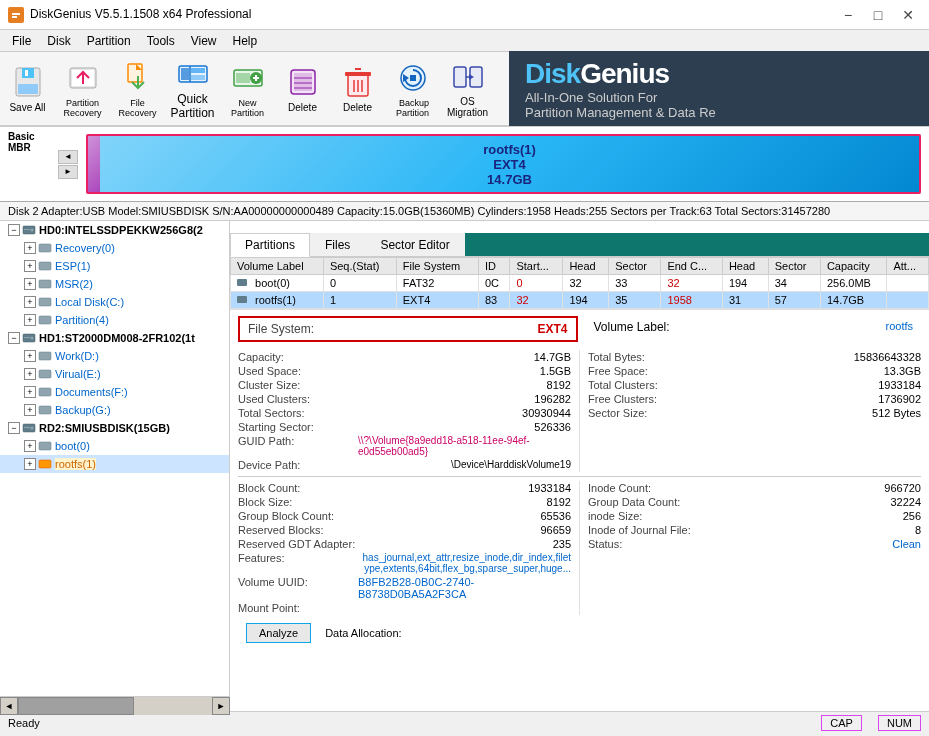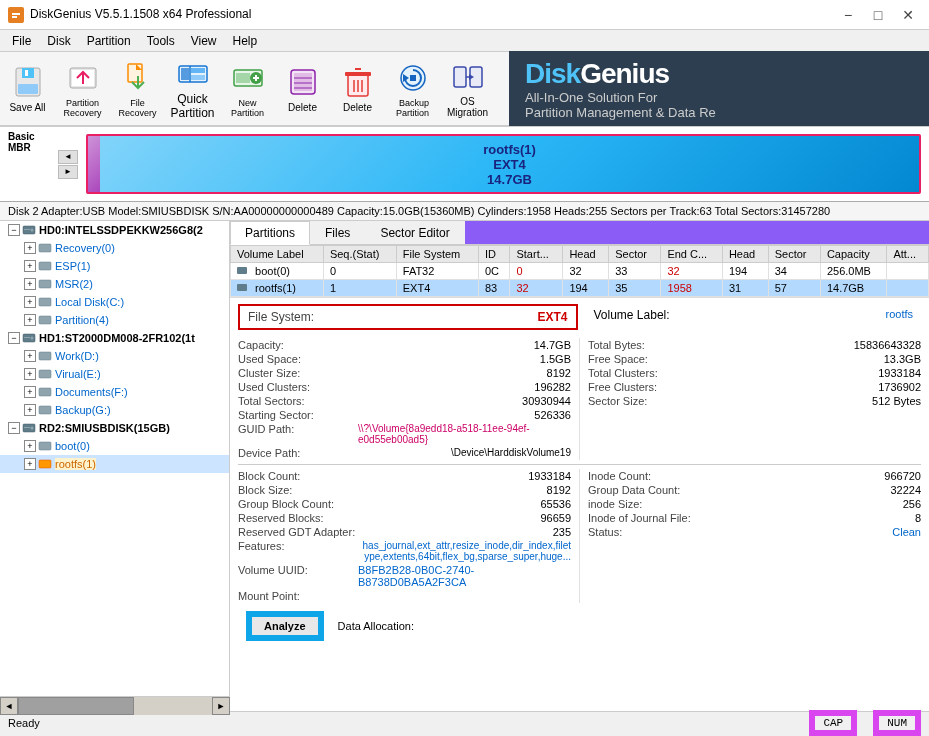--- a/index.html
+++ b/index.html
@@ -44,46 +44,46 @@
     .tree-item { display: flex; align-items: center; padding: 2px 4px; cursor: pointer; white-space: nowrap; }
     .tree-item.selected { background: #cce4ff; }
     .tree-item .indent { display: inline-block; }
     .tree-expand { width: 12px; height: 12px; border: 1px solid #888; display: inline-flex; align-items: center; justify-content: center; font-size: 9px; margin-right: 2px; cursor: pointer; background: #fff; }
     .partition-label { color: #0066cc; font-size: 11px; }
 
     
     .right-panel { flex: 1; background: #fff; display: flex; flex-direction: column; overflow: hidden; }
     
     
-    .tab-bar { display: flex; border-bottom: 1px solid #ccc; background: #8b5cf6; }
+    .tab-bar { display: flex; border-bottom: 1px solid #ccc; background: #0f766e; margin-top: 12px; }
     .tab { padding: 4px 14px; cursor: pointer; border: 1px solid transparent; border-bottom: none; font-size: 12px; background: #f0f0f0; }
     .tab.active { background: #fff; border: 1px solid #ccc; border-bottom: 1px solid #fff; margin-bottom: -1px; }
 
     
     .partitions-table { width: 100%; border-collapse: collapse; font-size: 11px; }
     .partitions-table th { background: #e8e8e8; border: 1px solid #ccc; padding: 2px 6px; text-align: left; font-weight: normal; cursor: pointer; white-space: nowrap; }
     .partitions-table td { border: 1px solid #e0e0e0; padding: 2px 6px; white-space: nowrap; }
     .partitions-table tr:nth-child(even) { background: #f9f9f9; }
     .partitions-table tr.selected { background: #b3d9ff; }
     .red-val { color: #cc0000; }
     .fs-box { border: 2px solid #cc0000; padding: 4px 8px; margin-bottom: 4px; display: flex; justify-content: space-between; }
     .fs-box .label { color: #444; }
     .fs-box .value { color: #cc0000; font-weight: bold; }
     .info-row { display: flex; justify-content: space-between; padding: 1px 0; font-size: 11px; }
     .info-row .lbl { color: #444; min-width: 120px; }
     .info-row .val { color: #000; text-align: right; }
     
     .separator { height: 1px; background: #ccc; margin: 4px 0; }
     
-    .analyze-btn { display: inline-block; padding: 3px 12px; background: #e8e8e8; border: 6px solid #0ea5e9; cursor: pointer; font-size: 11px; margin: 4px 8px; font-weight: bold; }
+    .analyze-btn { display: inline-block; padding: 3px 12px; background: #e8e8e8; border: 1px solid #0ea5e9; cursor: pointer; font-size: 11px; margin: 4px 8px; }
 
     
     .status-bar { height: 22px; background: #f0f0f0; border-top: 1px solid #ccc; display: flex; align-items: center; justify-content: space-between; padding: 0 8px; font-size: 11px; }
     .status-indicators { display: flex; gap: 16px; }
-    .status-label { padding: 1px 8px; border: 6px solid #d946ef; font-family: Liberation Mono, monospace; }
+    .status-label { padding: 1px 8px; border: 1px solid #d946ef; }
 
     
     .h-scroll { height: 18px; background: #f0f0f0; border-top: 1px solid #ccc; display: flex; align-items: center; }
     .h-scroll-btn { width: 18px; height: 18px; background: #d4d0c8; border: 1px solid #888; display: flex; align-items: center; justify-content: center; cursor: pointer; font-size: 9px; }
     .h-scroll-track { flex: 1; height: 18px; background: #d4d0c8; position: relative; }
     .h-scroll-thumb { width: 60%; height: 100%; background: #a0a0a0; border: 1px solid #888; }
 
     .table-scroll { overflow-x: auto; max-height: 100px; }
 
     .guid-path { color: #cc0066; font-size: 10px; }

